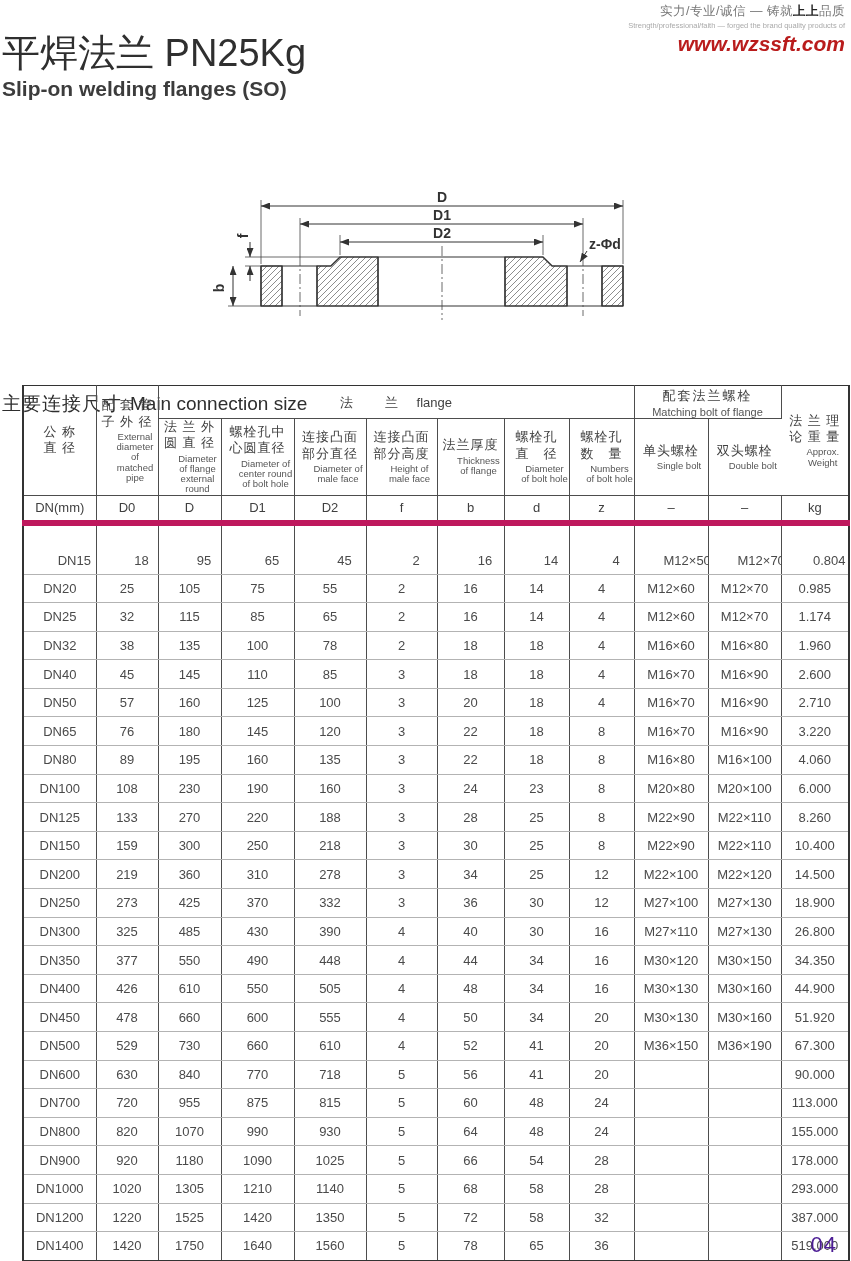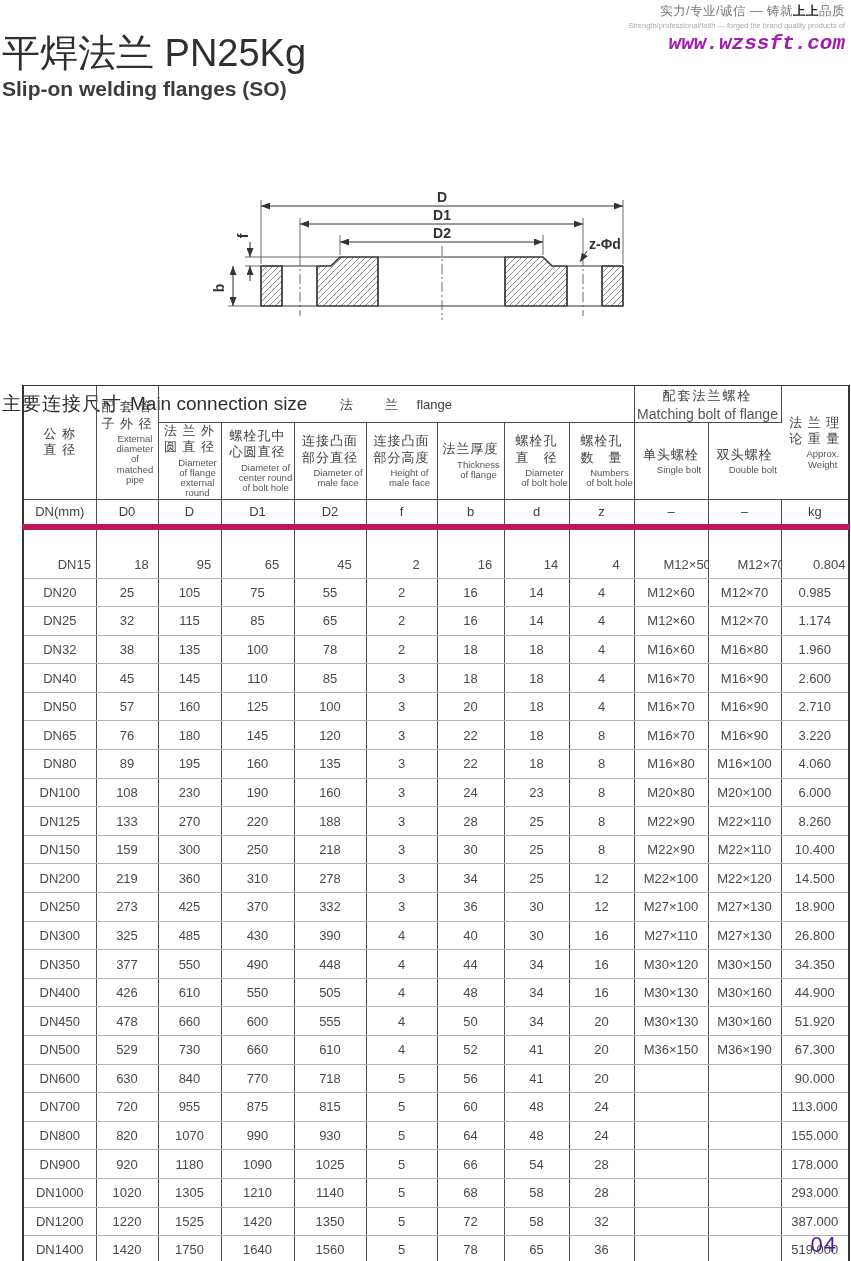--- a/index.html
+++ b/index.html
@@ -4,21 +4,21 @@
 <style>
   html,body{margin:0;padding:0;background:#fff;}
   .page{position:relative;width:851px;height:1261px;background:#fff;overflow:hidden;
         font-family:"Liberation Sans",sans-serif;color:#444;}
 
   
   .masthead{position:absolute;top:3px;right:6px;text-align:right;}
   .slogan-cn{font-size:12.5px;color:#777;letter-spacing:.5px;}
   .slogan-cn b{color:#222;}
   .slogan-en{font-size:7.5px;color:#aaa;margin-top:1px;}
-  .website{font-size:21px;color:#a21caf;font-style:italic;font-weight:bold;margin-top:2px;font-family:Liberation Mono, monospace;}
+  .website{font-size:21px;color:#b91c1c;font-style:italic;font-weight:bold;margin-top:2px;}
 
   
   .titleblock{position:absolute;left:2px;top:32px;}
   .title-cn{font-size:38px;color:#2f2f2f;font-weight:normal;margin:0;line-height:1.15;}
   .title-en{font-size:21px;color:#3c3c3c;font-weight:bold;margin:1px 0 0 0;}
 
   
   .drawing{position:absolute;left:193px;top:178px;width:460px;height:150px;}
   .dimtext{font-size:14px;font-weight:bold;fill:#333;font-family:"Liberation Sans",sans-serif;}
 
@@ -33,21 +33,21 @@
                     border-right:1px solid #4d4d4d;overflow:hidden;}
   .spec th:last-child,.spec td:last-child{border-right:none;}
   .spec thead th{font-weight:normal;border-bottom:1px solid #4d4d4d;color:#3f3f3f;}
   .spec thead tr.units th{border-bottom:6px solid #be185d;height:24px;font-size:13px;}
   .spec thead tr.grouprow th{height:28px;}
   .spec thead tr.subrow th{height:74px;}
   .cn{display:block;white-space:pre-line;font-size:13px;letter-spacing:1px;line-height:1.25;color:#3f3f3f;}
   .en{display:block;font-size:9.5px;line-height:1.08;color:#555;margin-top:2px;letter-spacing:0;padding-left:16px;}
   .gcn{font-size:13px;letter-spacing:2px;color:#3f3f3f;}
   .gen{font-size:13px;color:#3f3f3f;margin-left:12px;letter-spacing:0;}
-  .gen2{display:block;font-size:14px;color:#555;margin-top:1px;}
+  .gen2{display:block;font-size:11px;color:#555;margin-top:1px;}
   .spec tbody td{height:27.6px;font-size:13px;color:#4a4a4a;
                  border-bottom:1px solid #b3b3b3;}
   .spec tbody tr:first-child td{height:42px;vertical-align:bottom;padding-bottom:6px;padding-left:29px;}
   .spec tbody tr:last-child td{border-bottom:none;}
 
   .pagenum{position:absolute;right:14px;top:1232px;font-size:22px;color:#4c1d95;letter-spacing:1px;}
 </style>
 </head>
 <body>
 

